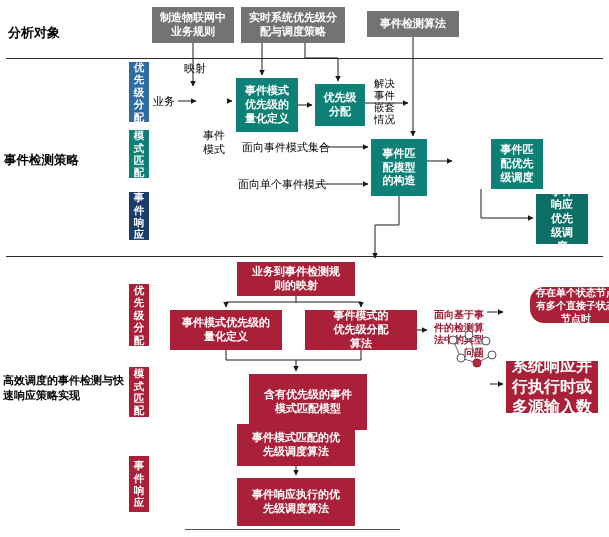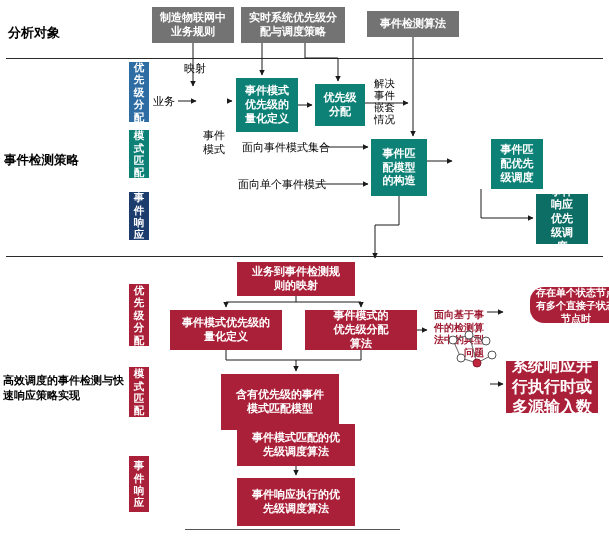--- a/index.html
+++ b/index.html
@@ -46,21 +46,21 @@
   #t4 { left:455px; top:139px; width:52px; height:50px; padding:0 6px;margin-left:36px; }
   #t5 { left:536px; top:194px; width:52px; height:50px; padding:0 15px; }
 
   #c1 { left:129px; top:284px; width:20px; height:62px; }
   #c2 { left:129px; top:367px; width:20px; height:50px; }
   #c3 { left:129px; top:456px; width:20px; height:56px; }
 
   #ba { left:237px; top:262px; width:118px; height:34px; padding:0 13px; }
   #bb { left:170px; top:310px; width:112px; height:40px; padding:0 10px; }
   #bc { left:305px; top:310px; width:112px; height:40px; padding:0 28px; }
-  #bd { left:221px; top:374px; width:118px; height:56px; padding:8px 13px; }
+  #bd { left:249px; top:374px; width:118px; height:56px; padding:8px 13px; }
   #be { left:237px; top:424px; width:118px; height:42px; padding:0 13px; }
   #bf { left:237px; top:478px; width:118px; height:48px; padding:0 13px; }
 
   #s1 { left:530px; top:287px; width:92px; height:36px; padding:0 5px; font-size:10px; line-height:1.3;border-radius:14px; }
   #s2 { left:506px; top:361px; width:92px; height:52px; padding:0 5px; font-size:16px; line-height:1.3; }
 
   .note { position:absolute; z-index:2; color:#000; font-size:11px; line-height:1.3;text-align:right; }
   #nmap  { left:184px; top:62px; }
   #nbus  { left:153px; top:95px; }
   #nevp  { left:201px; top:81px;  width:24px; text-align:right;margin-top:48px; }

